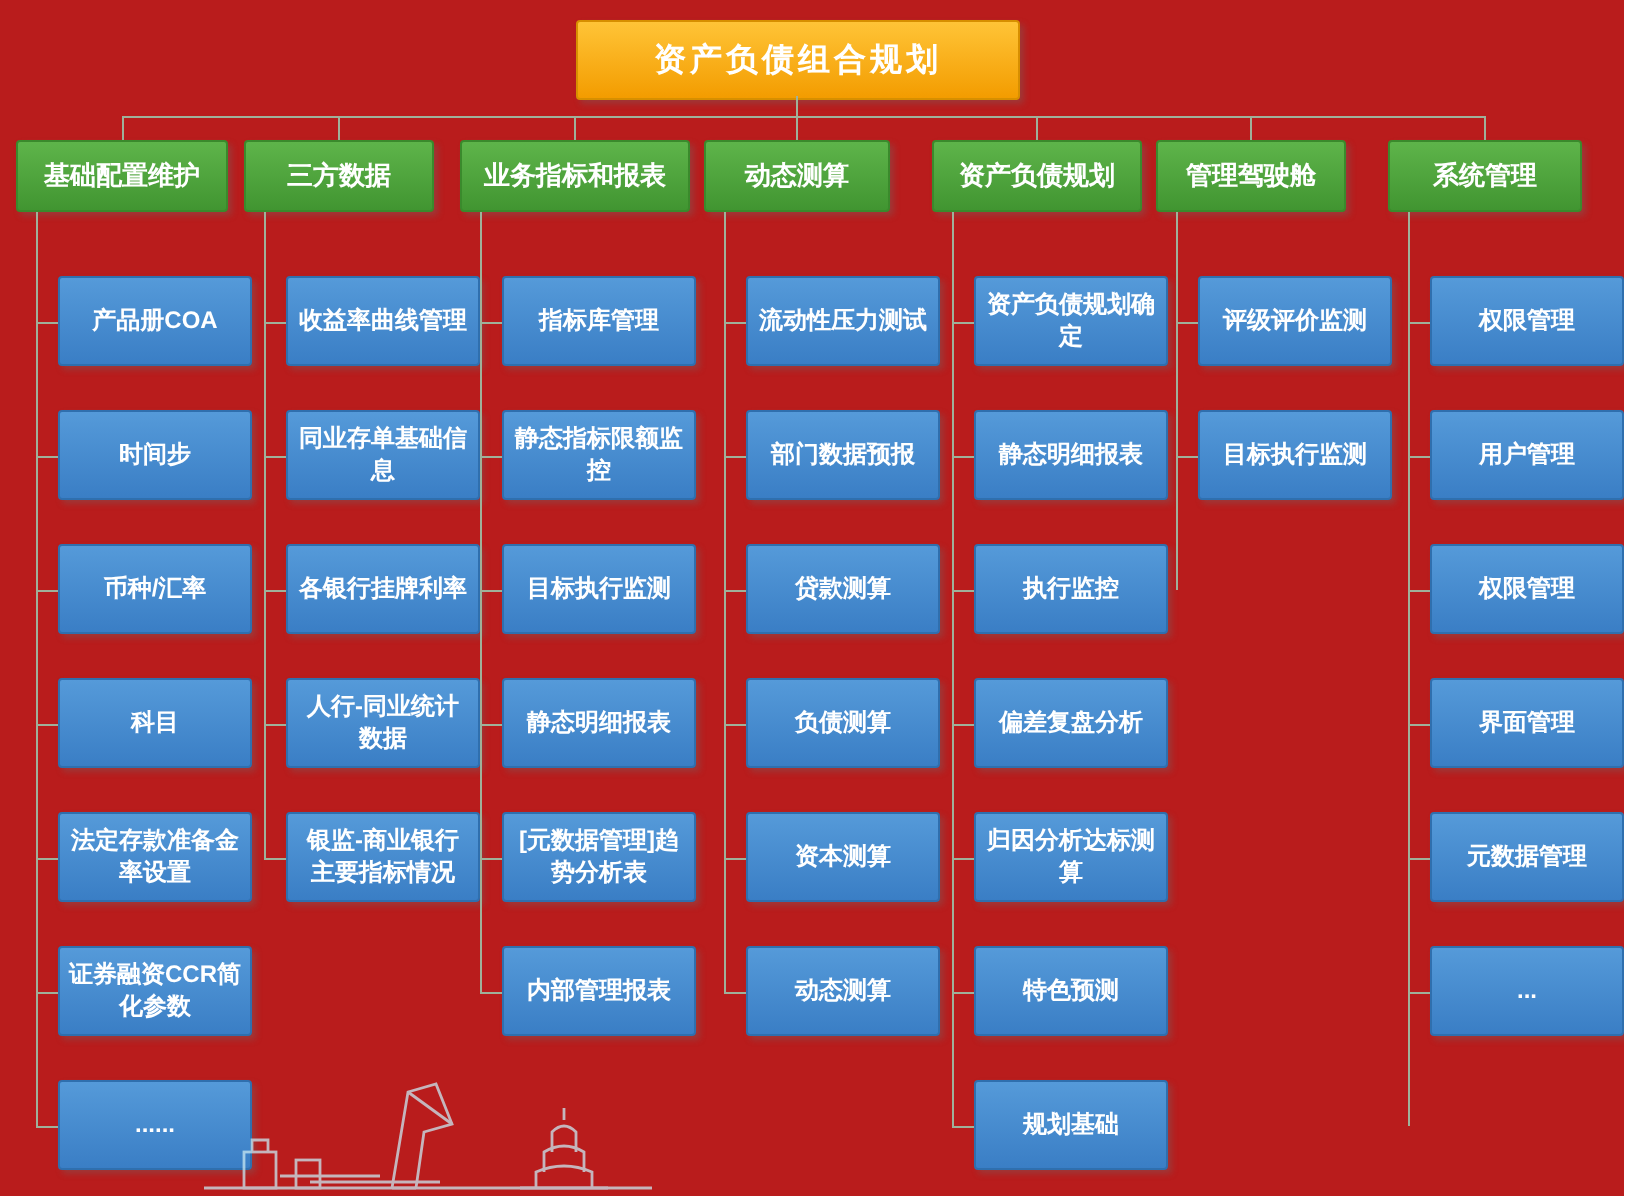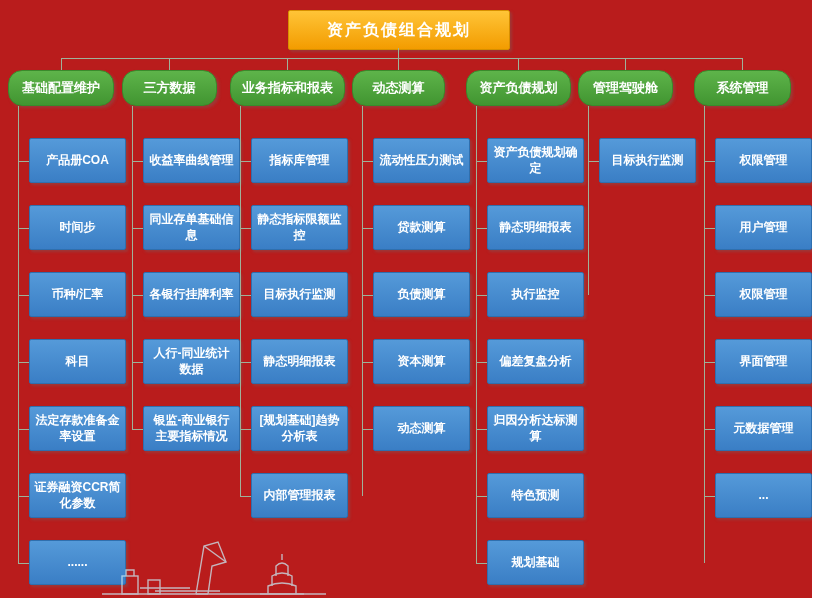--- a/index.html
+++ b/index.html
@@ -34,21 +34,21 @@
   
   .column{position:absolute;top:70px;width:120px;height:530px;}
   .c1{left:8px}.c2{left:122px}.c3{left:230px}.c4{left:352px}.c5{left:466px}.c6{left:578px}.c7{left:694px}
   .cat{
     height:36px;box-sizing:border-box;
     background:linear-gradient(180deg,#5eb44a,#419531);
     border:1px solid var(--cat-border);
     color:#fff;font-size:13px;font-weight:bold;
     display:flex;align-items:center;justify-content:center;text-align:left;
     box-shadow:2px 2px 3px rgba(110,110,110,.35);
-    border-radius:14px;
+    border-radius:2px;
   }
   .c1 .cat{width:106px}.c2 .cat{width:95px}.c3 .cat{width:115px}.c4 .cat{width:93px}
   .c5 .cat{width:105px}.c6 .cat{width:95px}.c7 .cat{width:97px}
 
   .vline{position:absolute;left:10px;top:36px;width:0;border-left:1px solid var(--line);}
   .v3{height:189px}.v5{height:323px}.v6{height:390px}.v7{height:457px}
 
   .items{margin-top:21px;}
   .slot{height:67px;display:flex;align-items:center;}
   .node{
@@ -148,36 +148,39 @@
       <div class="slot">
           <div class="node">静态指标限额监控</div>
         </div>
       <div class="slot">
           <div class="node">目标执行监测</div>
         </div>
       <div class="slot">
           <div class="node">静态明细报表</div>
         </div>
       <div class="slot">
-          <div class="node">[规划基础]趋势分析表</div>
+          <div class="node">[元数据管理]趋势分析表</div>
         </div>
       <div class="slot">
           <div class="node">内部管理报表</div>
         </div>
     </div>
   </div>
 
   <div class="column c4">
     <div class="cat">动态测算</div>
     <div class="vline v6"></div>
     <div class="items">
       <div class="slot">
           <div class="node">流动性压力测试</div>
         </div>
       <div class="slot">
+          <div class="node">部门数据预报</div>
+        </div>
+      <div class="slot">
           <div class="node">贷款测算</div>
         </div>
       <div class="slot">
           <div class="node">负债测算</div>
         </div>
       <div class="slot">
           <div class="node">资本测算</div>
         </div>
       <div class="slot">
           <div class="node">动态测算</div>
@@ -210,20 +213,23 @@
       <div class="slot">
           <div class="node">规划基础</div>
         </div>
     </div>
   </div>
 
   <div class="column c6">
     <div class="cat">管理驾驶舱</div>
     <div class="vline v3"></div>
     <div class="items">
+      <div class="slot">
+          <div class="node">评级评价监测</div>
+        </div>
       <div class="slot">
           <div class="node">目标执行监测</div>
         </div>
     </div>
   </div>
 
   <div class="column c7">
     <div class="cat">系统管理</div>
     <div class="vline v7"></div>
     <div class="items">

